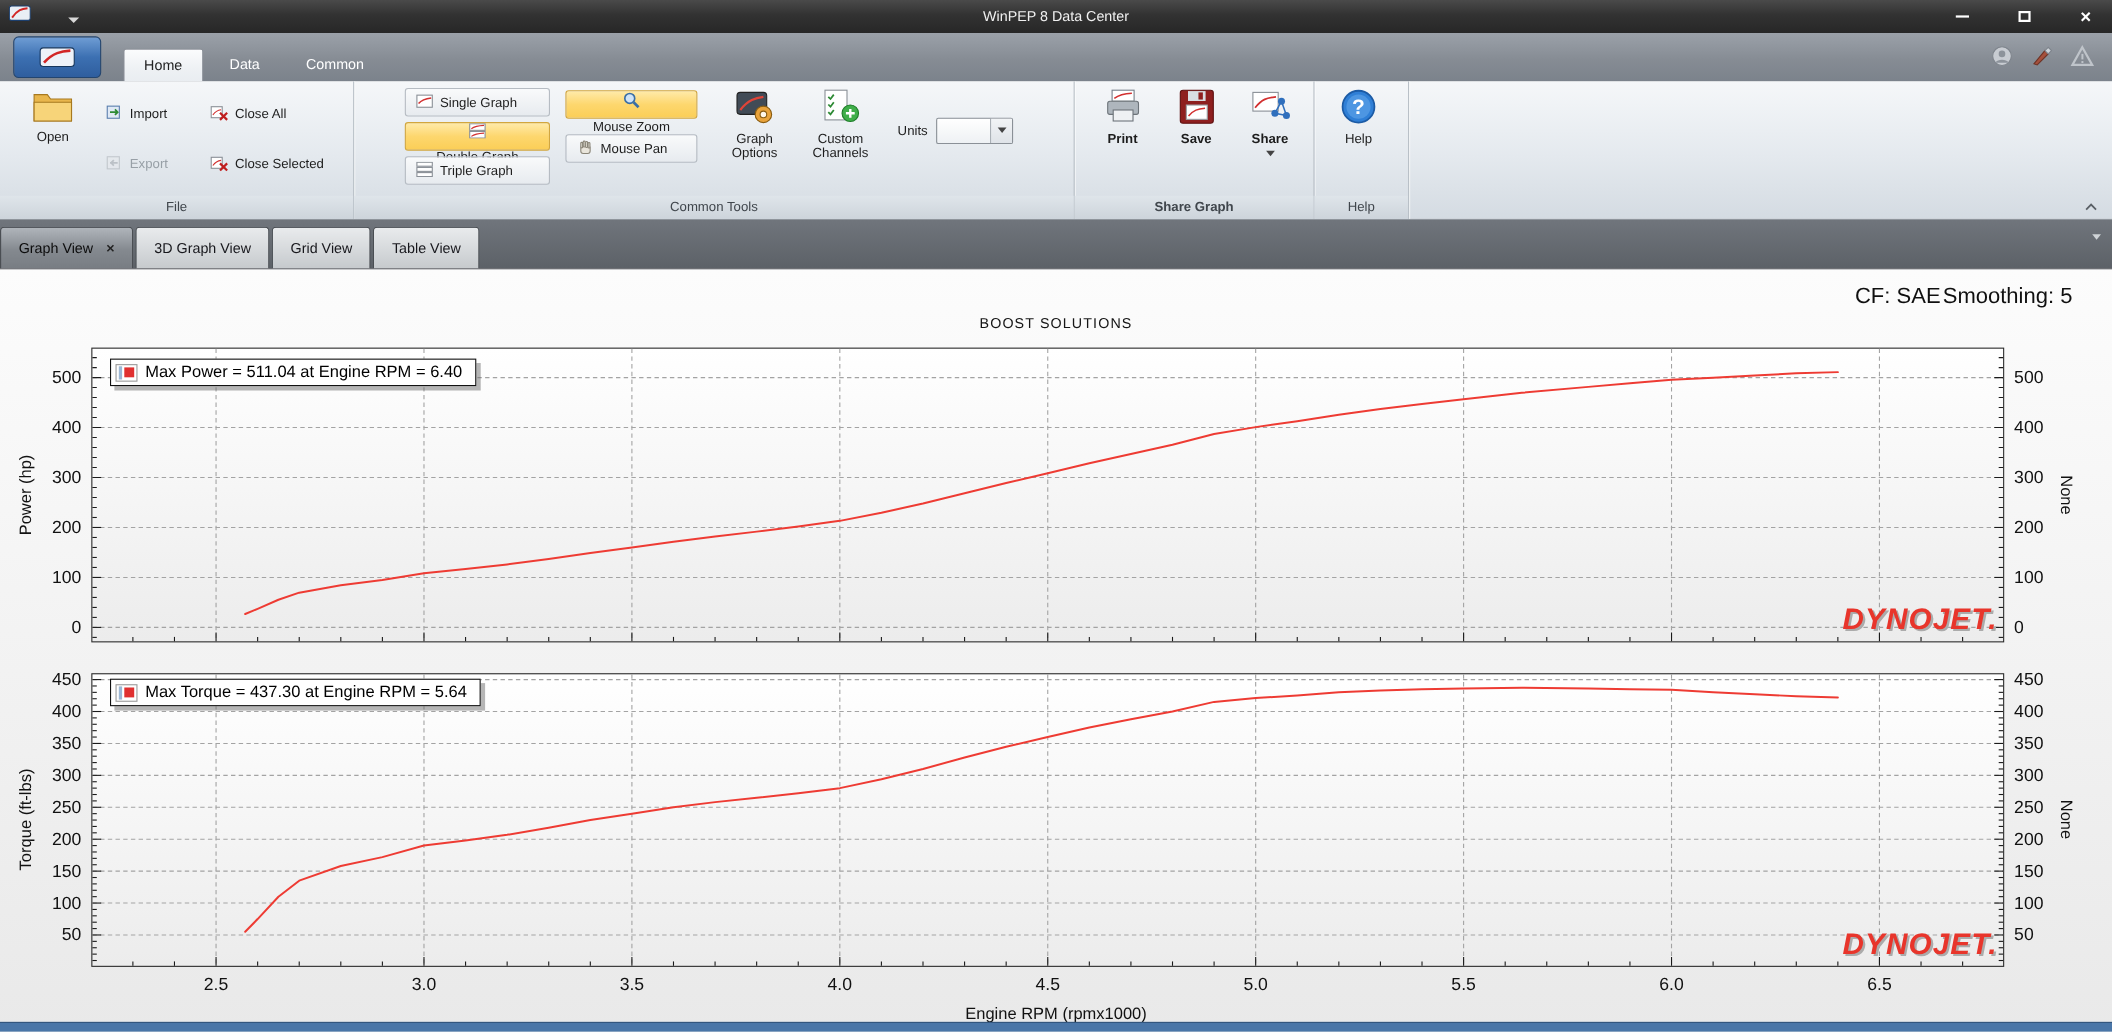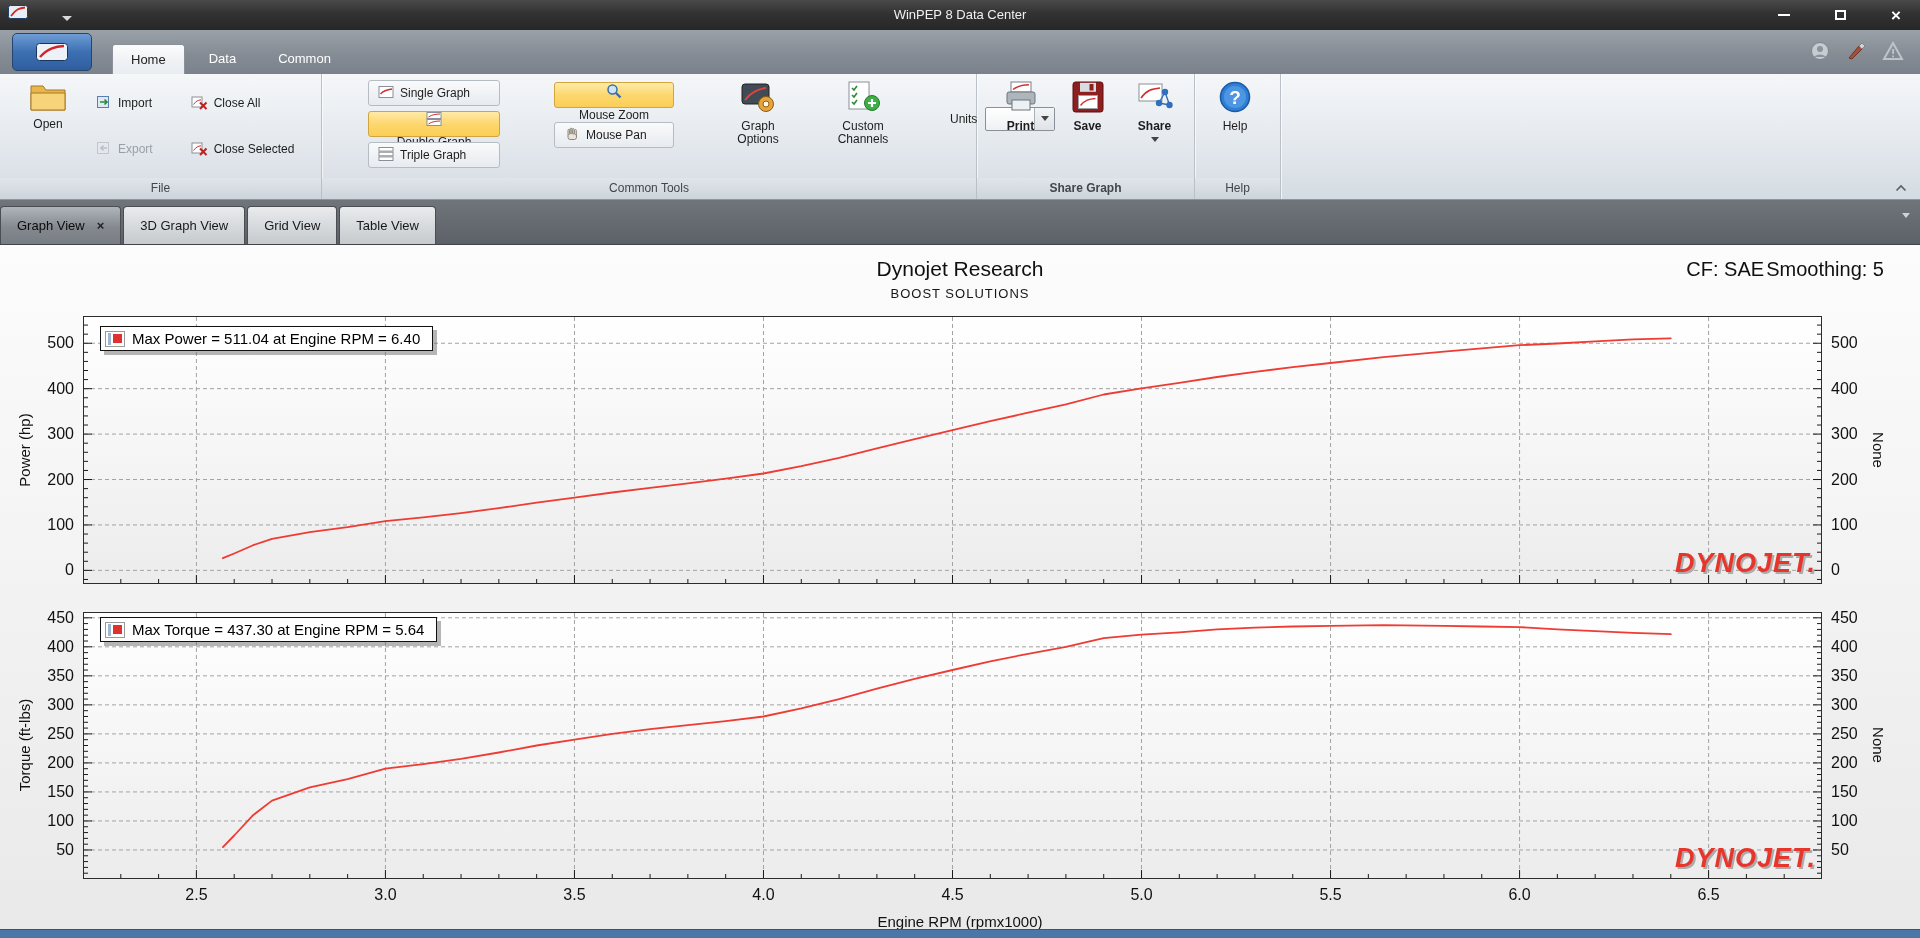--- a/index.html
+++ b/index.html
@@ -215,21 +215,21 @@
                 <path d="M2.5 10.5 C5 7 7 6.2 10 5.8" stroke="#d23030" fill="none"></path>
                 <path d="M9 8.5 L15.5 15 M15.5 8.5 L9 15" stroke="#c01f1f" stroke-width="2"></path>
               </svg>
           </span>
           <span>Close Selected</span>
         </div>
       </div>
       <div class="rgroup-label">File</div>
     </div>
 
-    <div class="rgroup" style="width:655px;gap:40px;">
+    <div class="rgroup" style="width:655px;">
       <div class="vcol" style="gap:5px;margin:6px 0 0 40px;">
         <div class="smallbtn" style="width:132px;">
           <span>
             <svg width="16" height="14" viewBox="0 0 16 14">
                 <rect x="1" y="1.5" width="14" height="11" fill="#fff" stroke="#8a9097"></rect>
                 <path d="M2.5 9 C6 5 10 4.5 14 4" stroke="#d23030" fill="none" stroke-width="1.4"></path>
               </svg>
           </span>
           <span>Single Graph</span>
         </div>
@@ -393,21 +393,20 @@
     <div class="dtab">
         <span>Grid View</span>
       </div>
     <div class="dtab">
         <span>Table View</span>
       </div>
     <div class="tab-overflow"><span class="caret-down"></span></div>
   </div>
 
   <div class="chart-area">
-    <div class="chart-title">Dynojet Research</div>
     <div class="chart-sub">BOOST SOLUTIONS</div>
     <div class="chart-cf">
       <span>CF: SAE</span>
       <span>Smoothing: 5</span>
     </div>
 
     <div class="plot plot-power"></div>
     <div class="plot plot-torque"></div>
 
     <svg id="charts-svg" width="1920" height="693" viewBox="0 0 1920 693">

